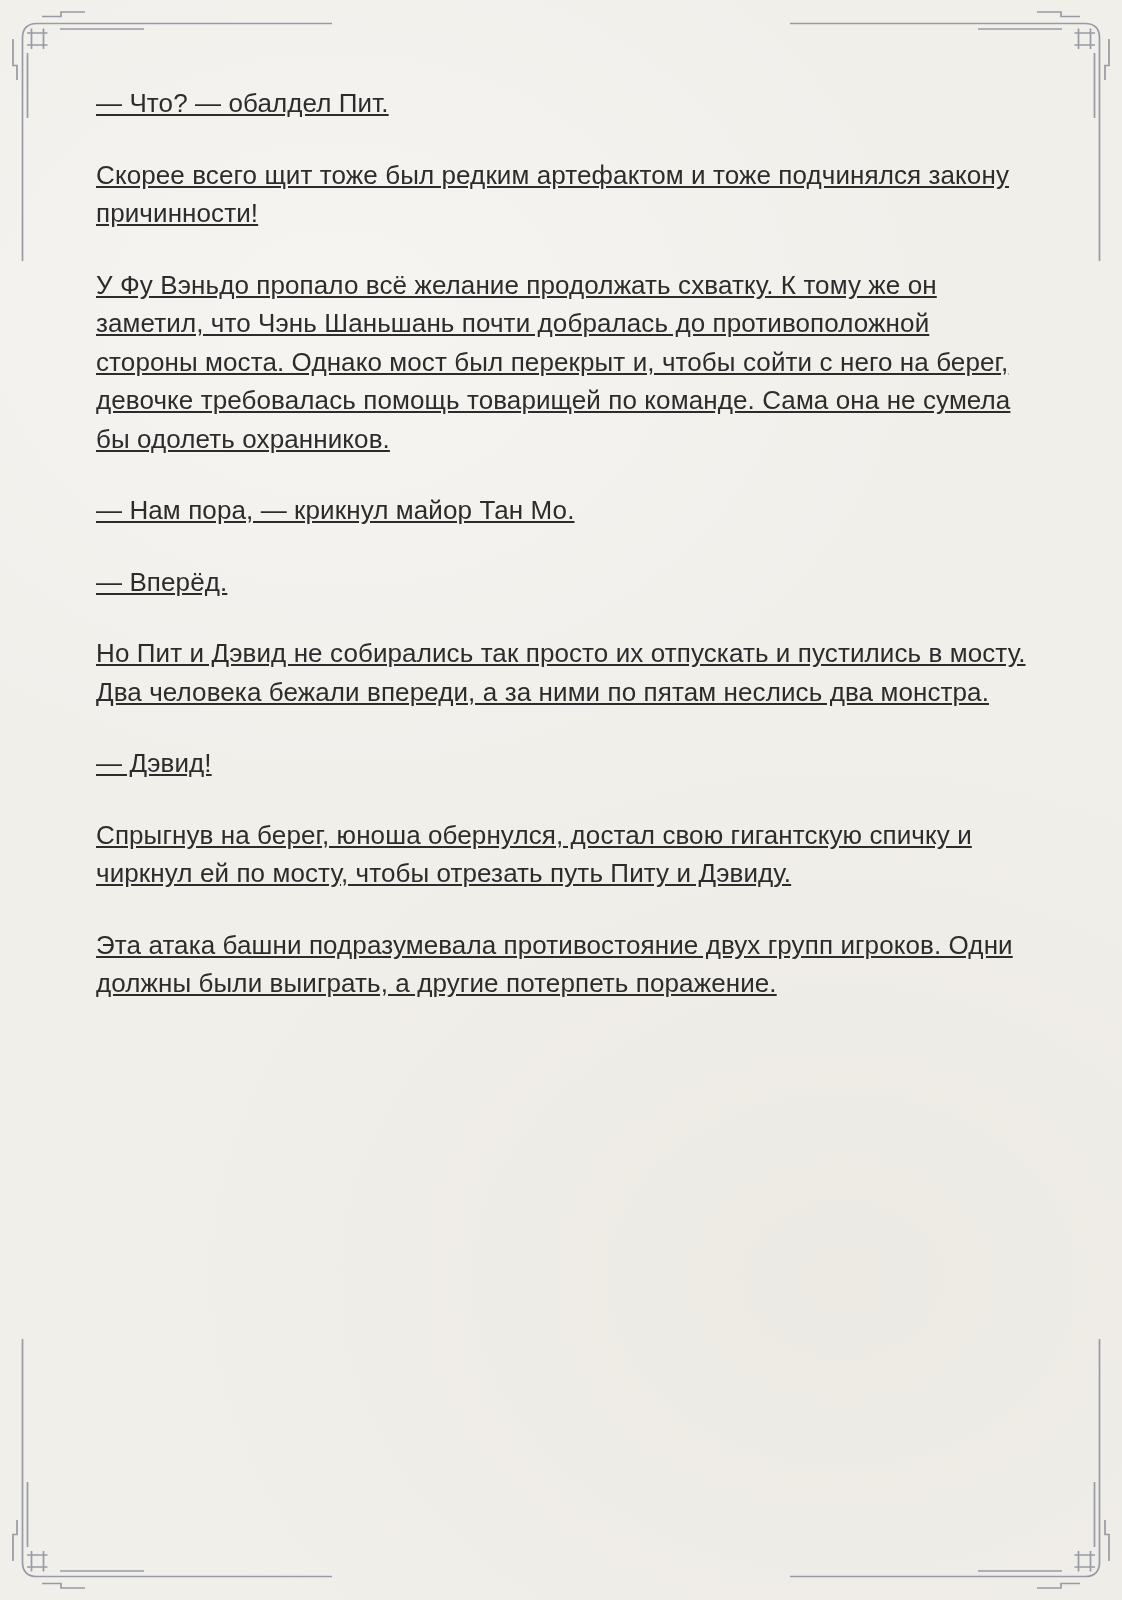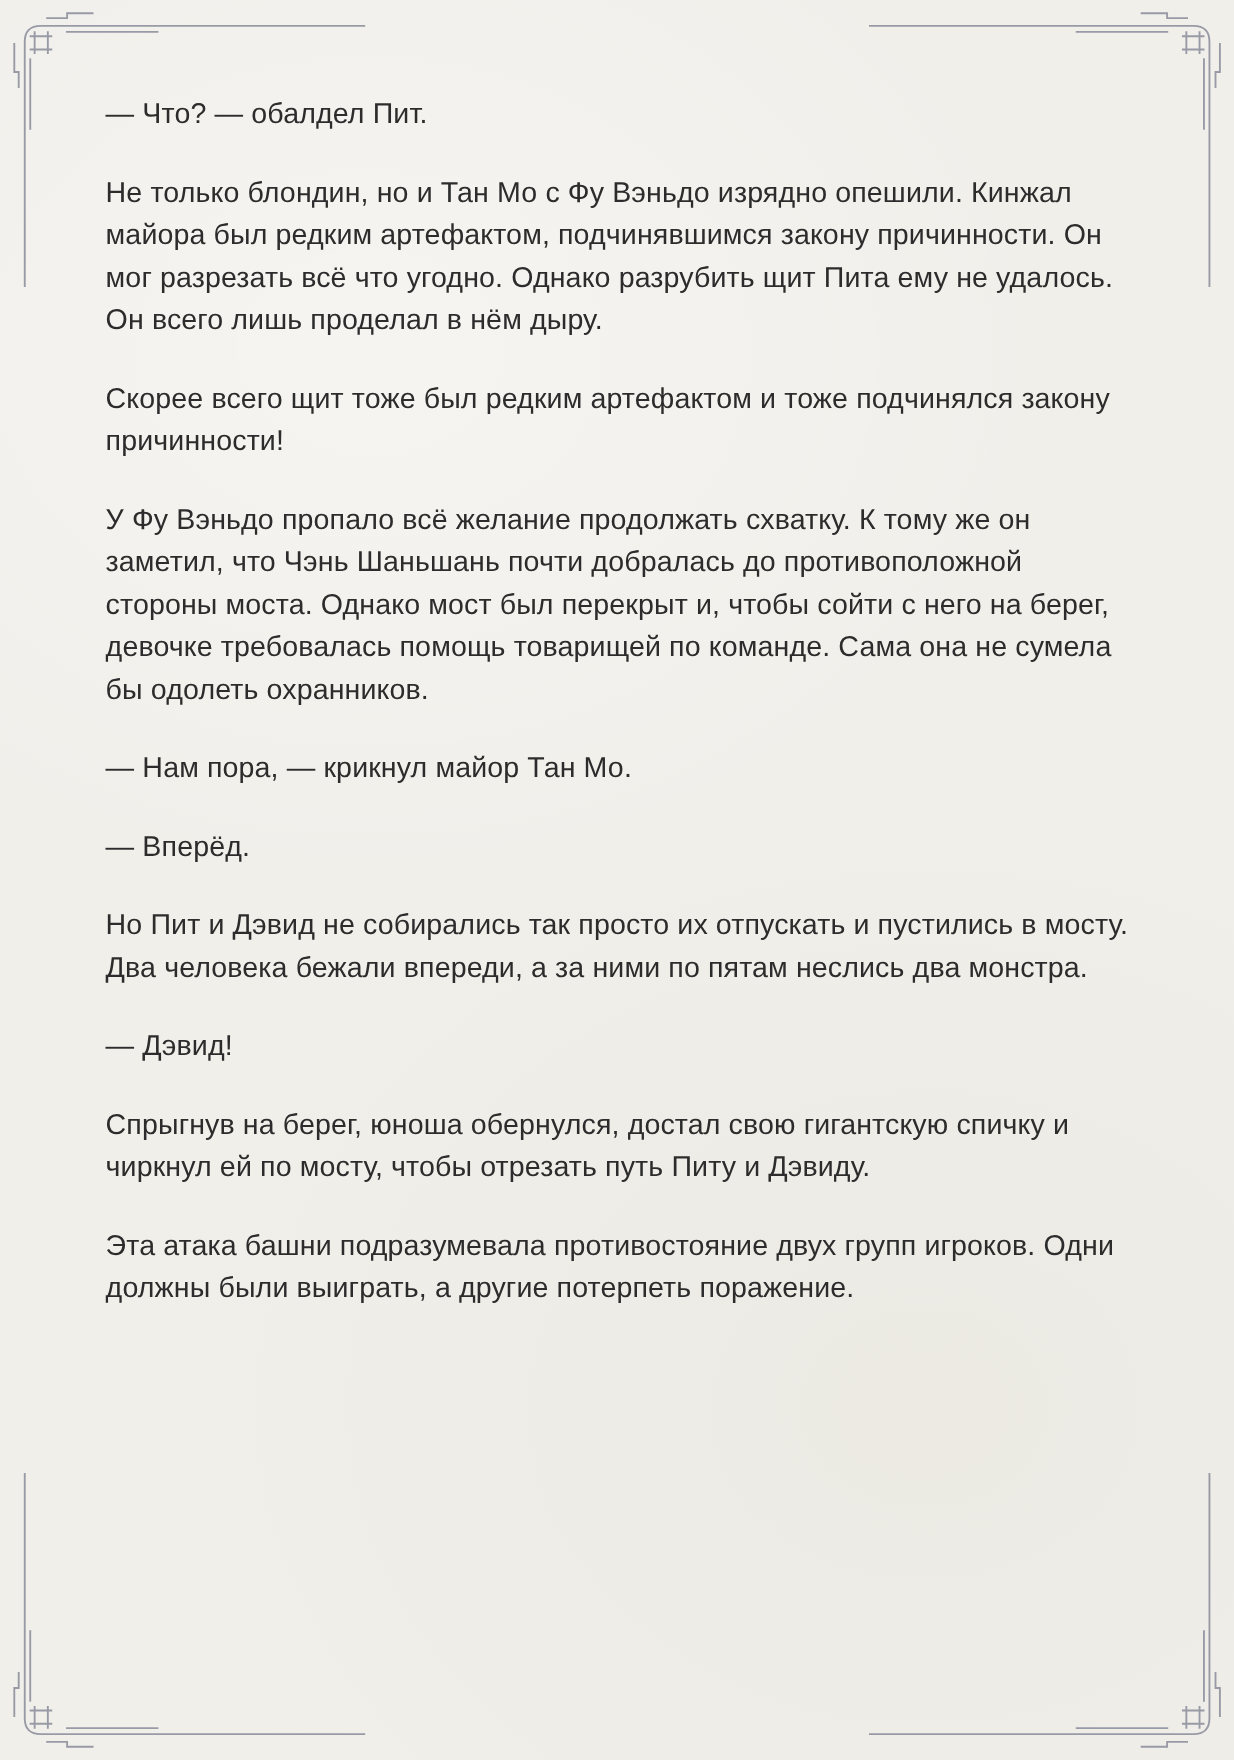--- a/index.html
+++ b/index.html
@@ -38,20 +38,21 @@
     width: 938px;
     color: #2c2c2c;
     font-size: 26px;
     line-height: 38.5px;
     letter-spacing: 0.1px;
     text-align: left;
   }
   .page-text p {
     margin: 0 0 33px 0;
     padding: 0;
+    text-decoration: underline;
   }
   .page-text p:last-child { margin-bottom: 0; }
 </style>
 </head>
 <body>
 
 <svg width="0" height="0" style="position:absolute" aria-hidden="true">
   <defs>
     <g id="corner-ornament" fill="none" stroke="#989aa6" stroke-width="1.7">
 
@@ -86,21 +87,20 @@
     </svg>
 </div>
 <div class="corner corner-br">
   <svg viewBox="0 0 340 280">
       <use href="#corner-ornament"></use>
     </svg>
 </div>
 
 <div class="page-text">
     <p>— Что? — обалдел Пит.</p>
-    <p>Не только блондин, но и Тан Мо с Фу Вэньдо изрядно опешили. Кинжал майора был редким артефактом, подчинявшимся закону причинности. Он мог разрезать всё что угодно. Однако разрубить щит Пита ему не удалось. Он всего лишь проделал в нём дыру.</p>
     <p>Скорее всего щит тоже был редким артефактом и тоже подчинялся закону причинности!</p>
     <p>У Фу Вэньдо пропало всё желание продолжать схватку. К тому же он заметил, что Чэнь Шаньшань почти добралась до противоположной стороны моста. Однако мост был перекрыт и, чтобы сойти с него на берег, девочке требовалась помощь товарищей по команде. Сама она не сумела бы одолеть охранников.</p>
     <p>— Нам пора, — крикнул майор Тан Мо.</p>
     <p>— Вперёд.</p>
     <p>Но Пит и Дэвид не собирались так просто их отпускать и пустились в мосту. Два человека бежали впереди, а за ними по пятам неслись два монстра.</p>
     <p>— Дэвид!</p>
     <p>Спрыгнув на берег, юноша обернулся, достал свою гигантскую спичку и чиркнул ей по мосту, чтобы отрезать путь Питу и Дэвиду.</p>
     <p>Эта атака башни подразумевала противостояние двух групп игроков. Одни должны были выиграть, а другие потерпеть поражение.</p>
   </div>
 

